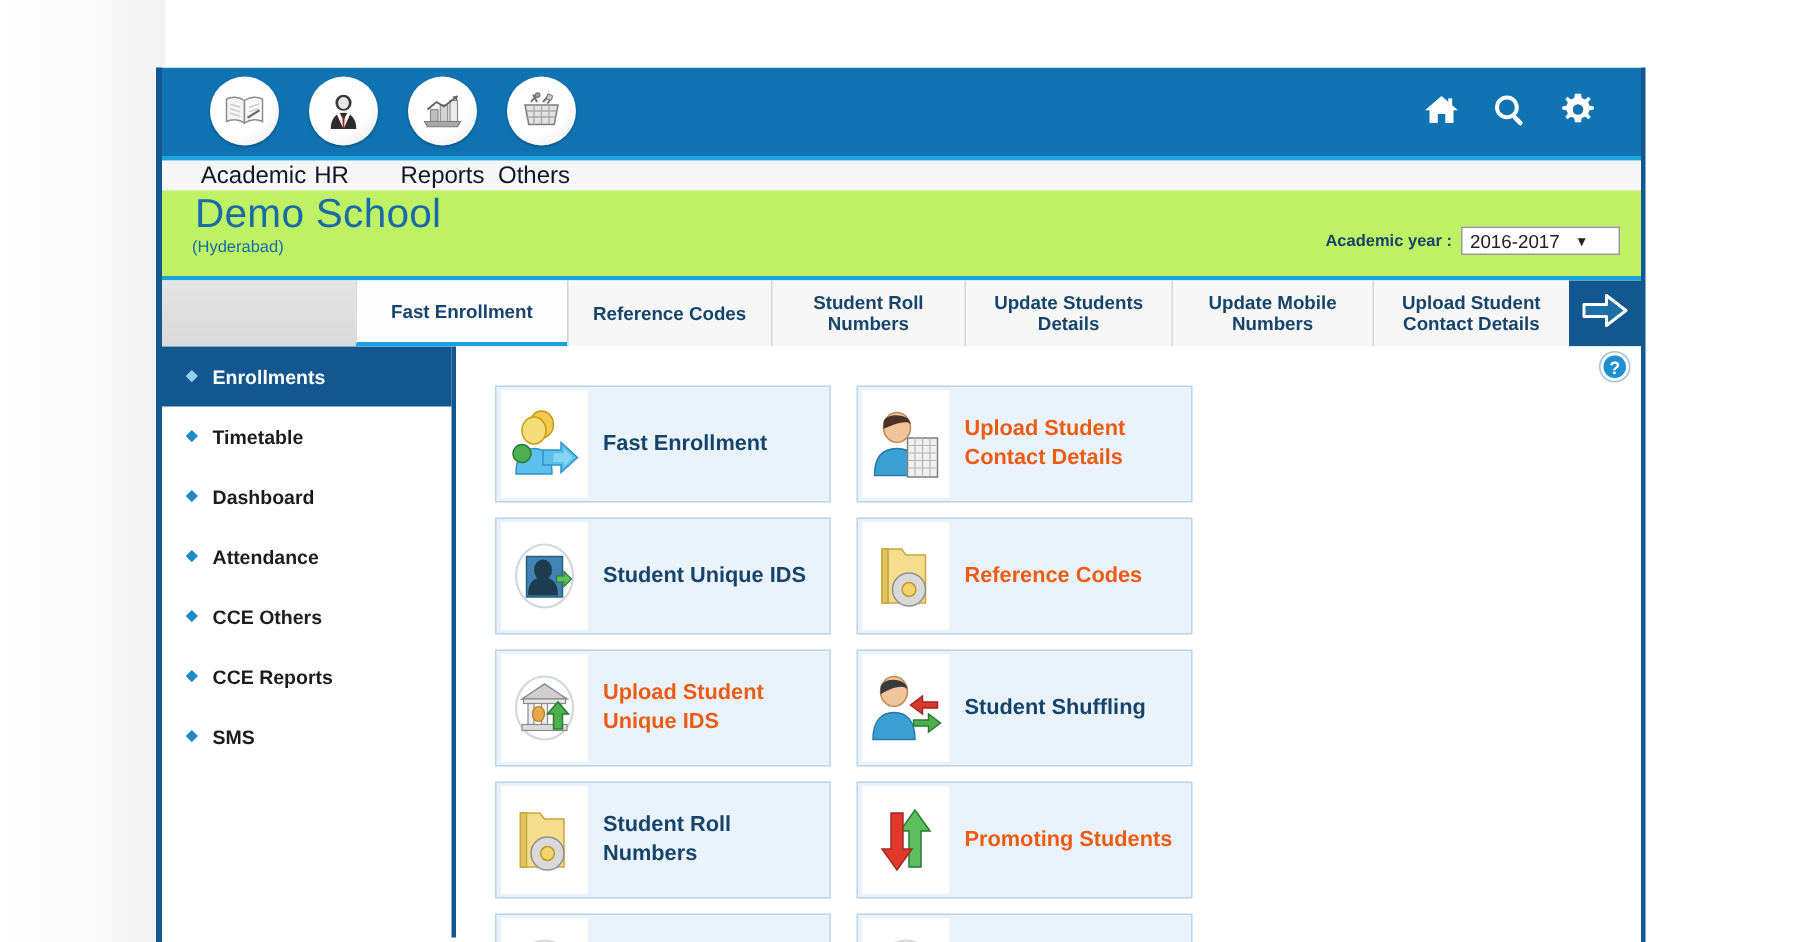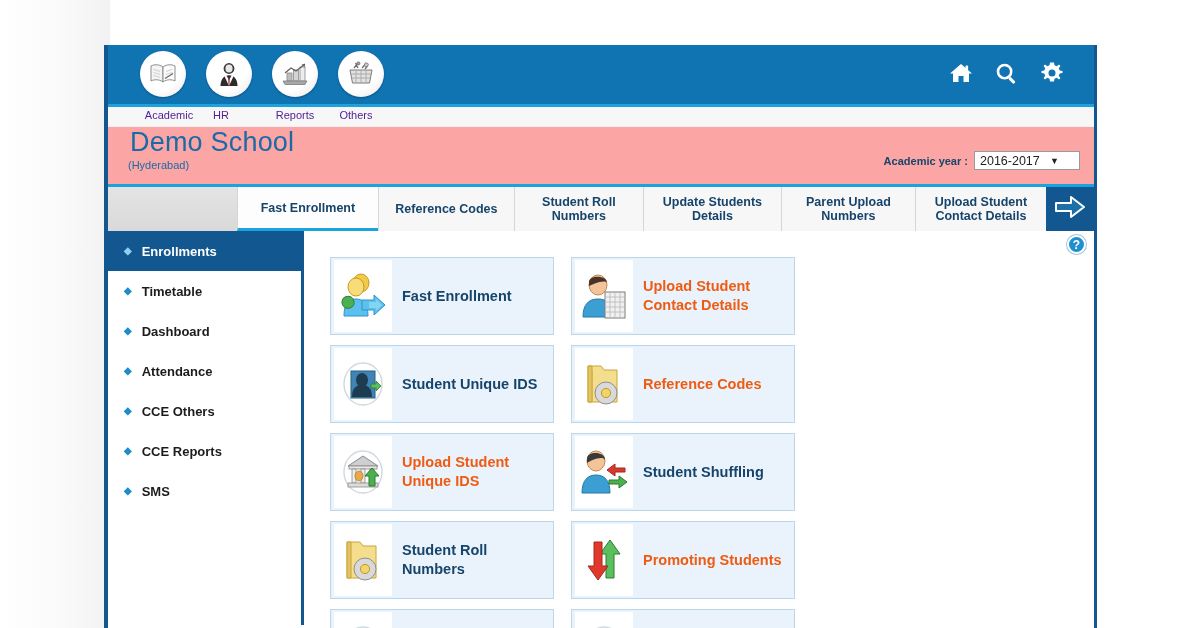--- a/index.html
+++ b/index.html
@@ -46,32 +46,32 @@
 
   
   .navlabels {
     position: relative;
     height: 20px;
     background: #f7f7f7;
     border-bottom: 1px solid #f0f0f0;
   }
   .navlabels span {
     position: absolute; top: 2px;
-    font-size: 11px; color: #4c1d95;
+    font-size: 16px; color: #0f172a;
     text-align: center; width: 90px;
   }
   .nl0 { left: 16px; }
   .nl1 { left: 68px; }
   .nl2 { left: 142px; }
   .nl3 { left: 203px; }
 
   
   .titleband {
     position: relative; height: 60px;
-    background: #fca5a5;
+    background: #bef264;
     border-bottom: 3px solid #1aa3dd;
   }
   .school-name {
     position: absolute; left: 22px; top: 0px;
     font-size: 27px; color: #1a6aa8; font-weight: 400;
     letter-spacing: .2px;
   }
   .school-city {
     position: absolute; left: 20px; top: 32px;
     font-size: 11px; color: #1a6aa8;
@@ -265,21 +265,21 @@
       </div>
     </div>
   </div>
 
   <div class="tabstrip">
     <div class="tab-blank"></div>
     <div class="tab active" style="width:141px">Fast Enrollment</div>
     <div class="tab" style="width:136px">Reference Codes</div>
     <div class="tab" style="width:129px">Student Roll Numbers</div>
     <div class="tab" style="width:138px">Update Students Details</div>
-    <div class="tab" style="width:134px">Parent Upload Numbers</div>
+    <div class="tab" style="width:134px">Update Mobile Numbers</div>
     <div class="tab" style="width:131px">Upload Student Contact Details</div>
     <div class="tab-next">
       <span>
         <svg width="34" height="30" viewBox="0 0 34 30">
           <path d="M3 11 L18 11 L18 5 L31 15 L18 25 L18 19 L3 19 Z" fill="#1d6fa8" stroke="#ffffff" stroke-width="2" stroke-linejoin="round"></path>
         </svg>
       </span>
     </div>
   </div>
 

